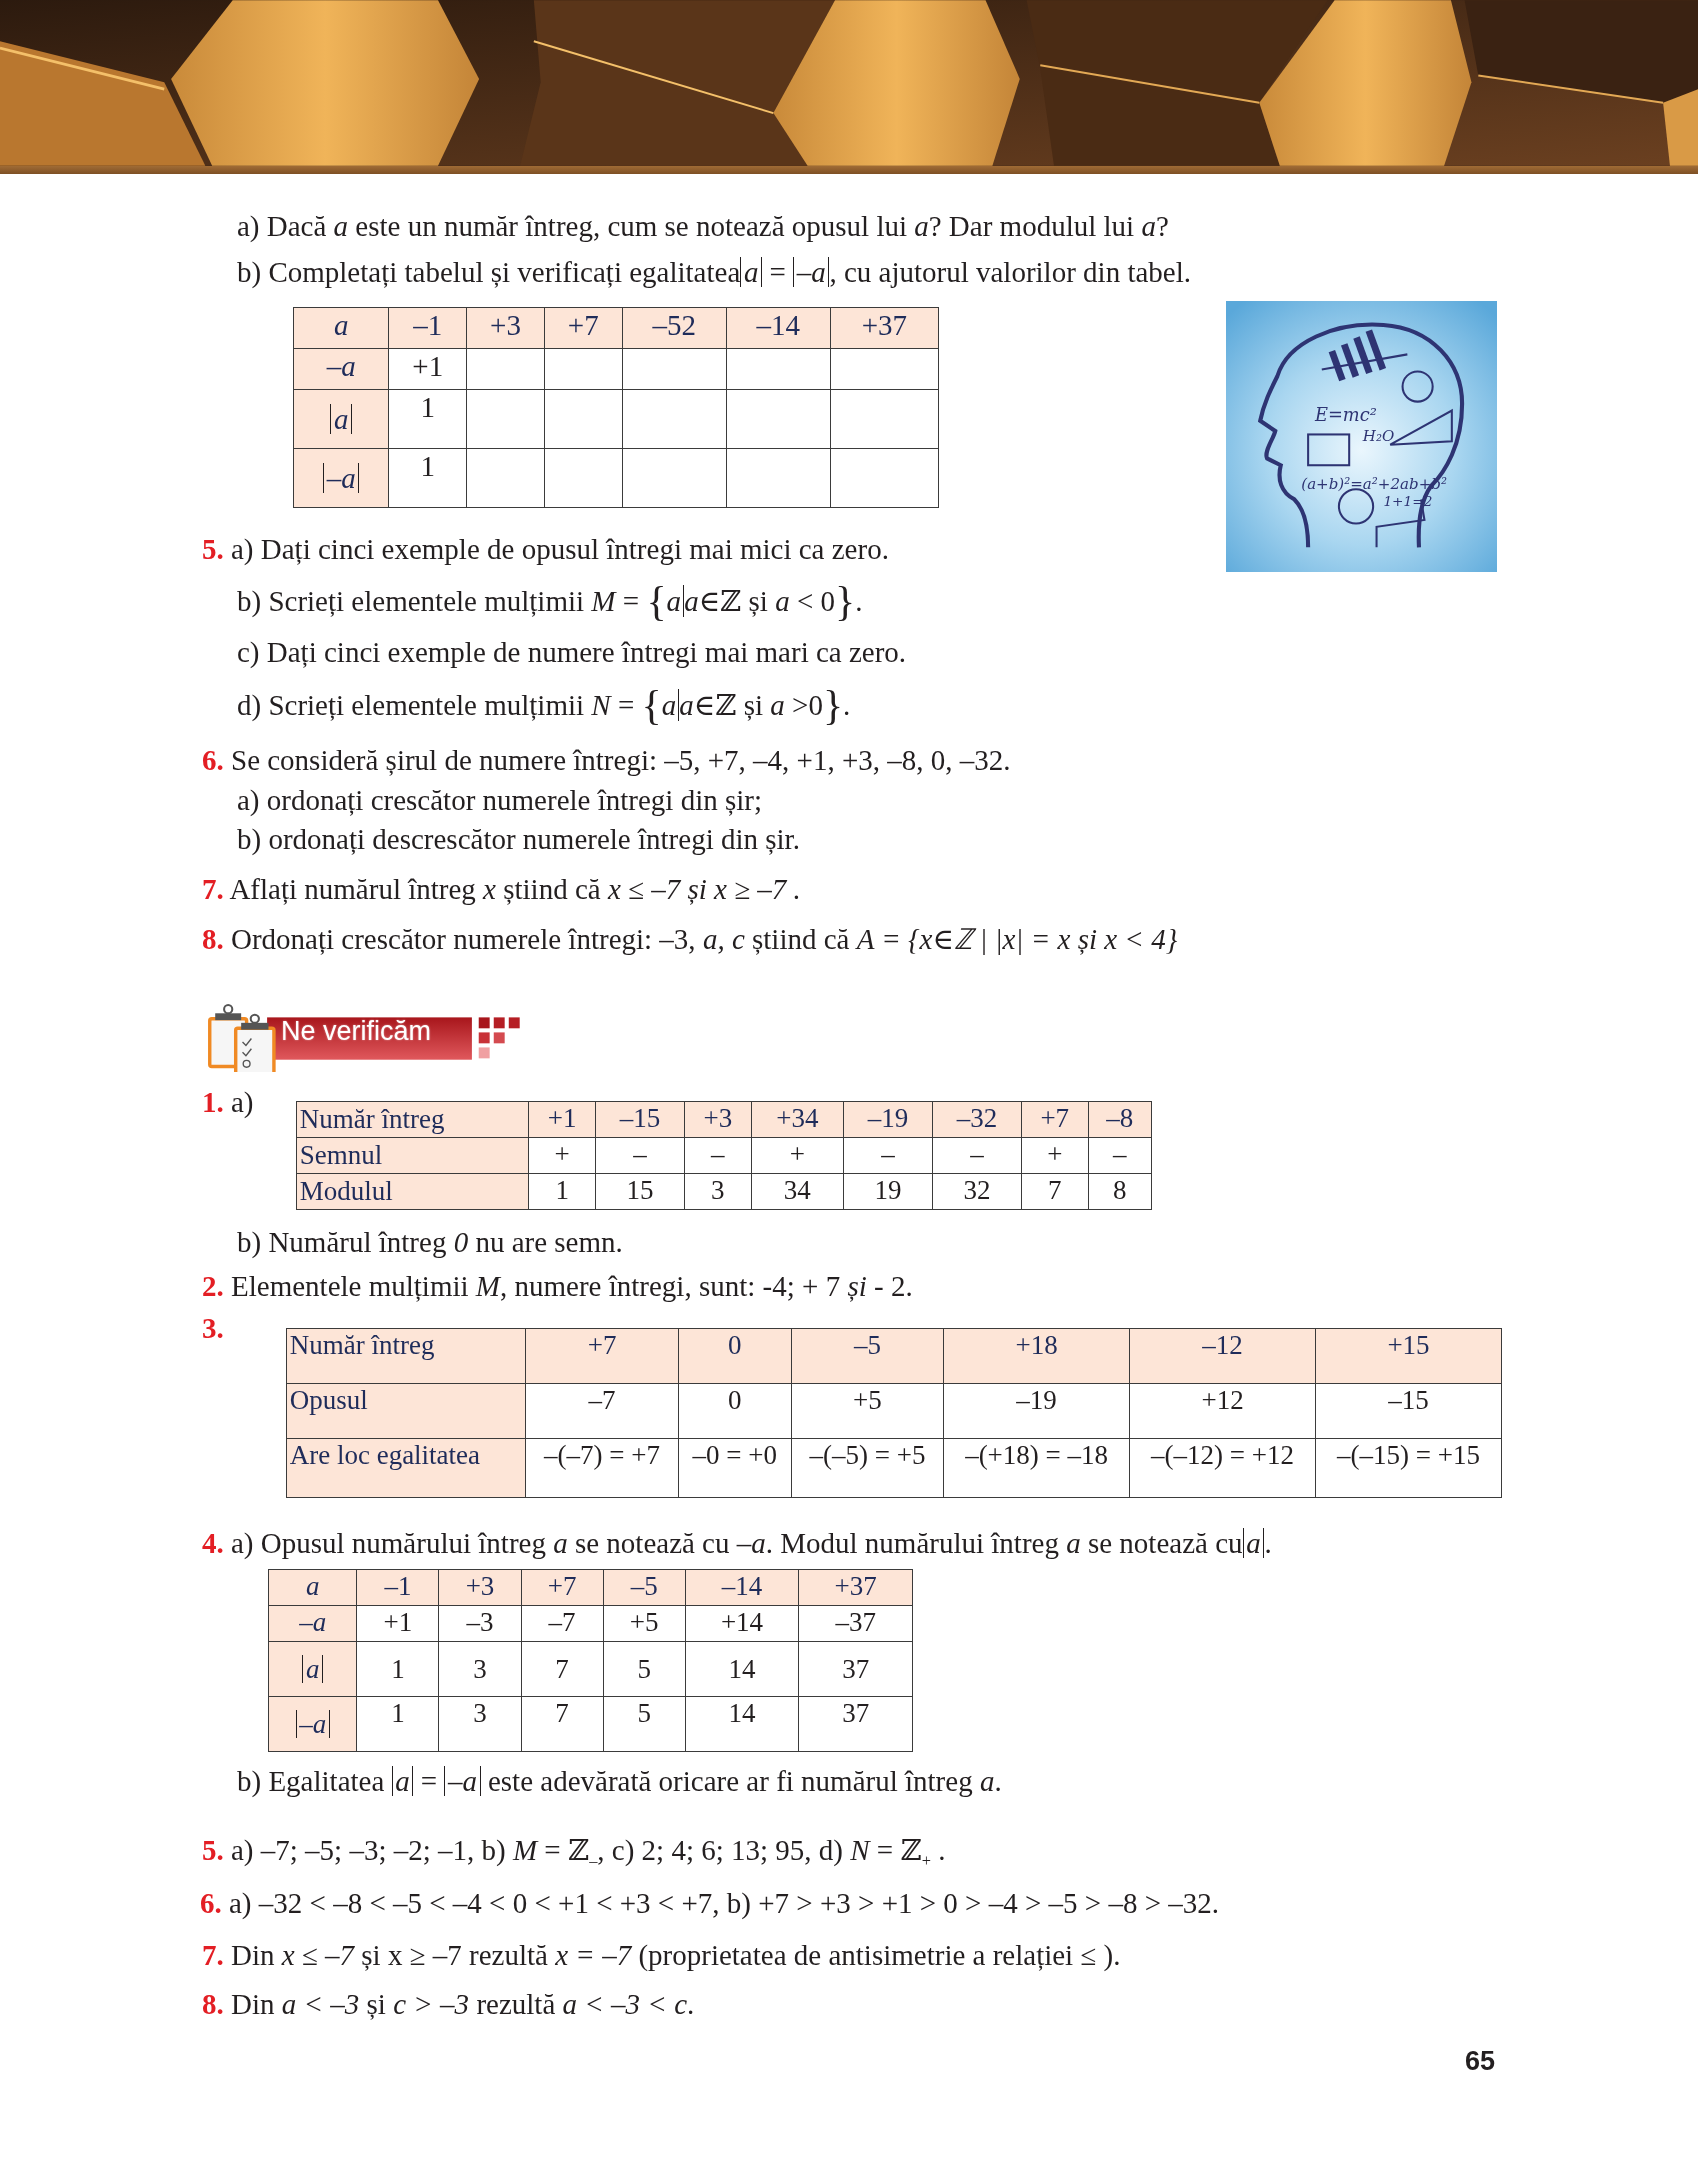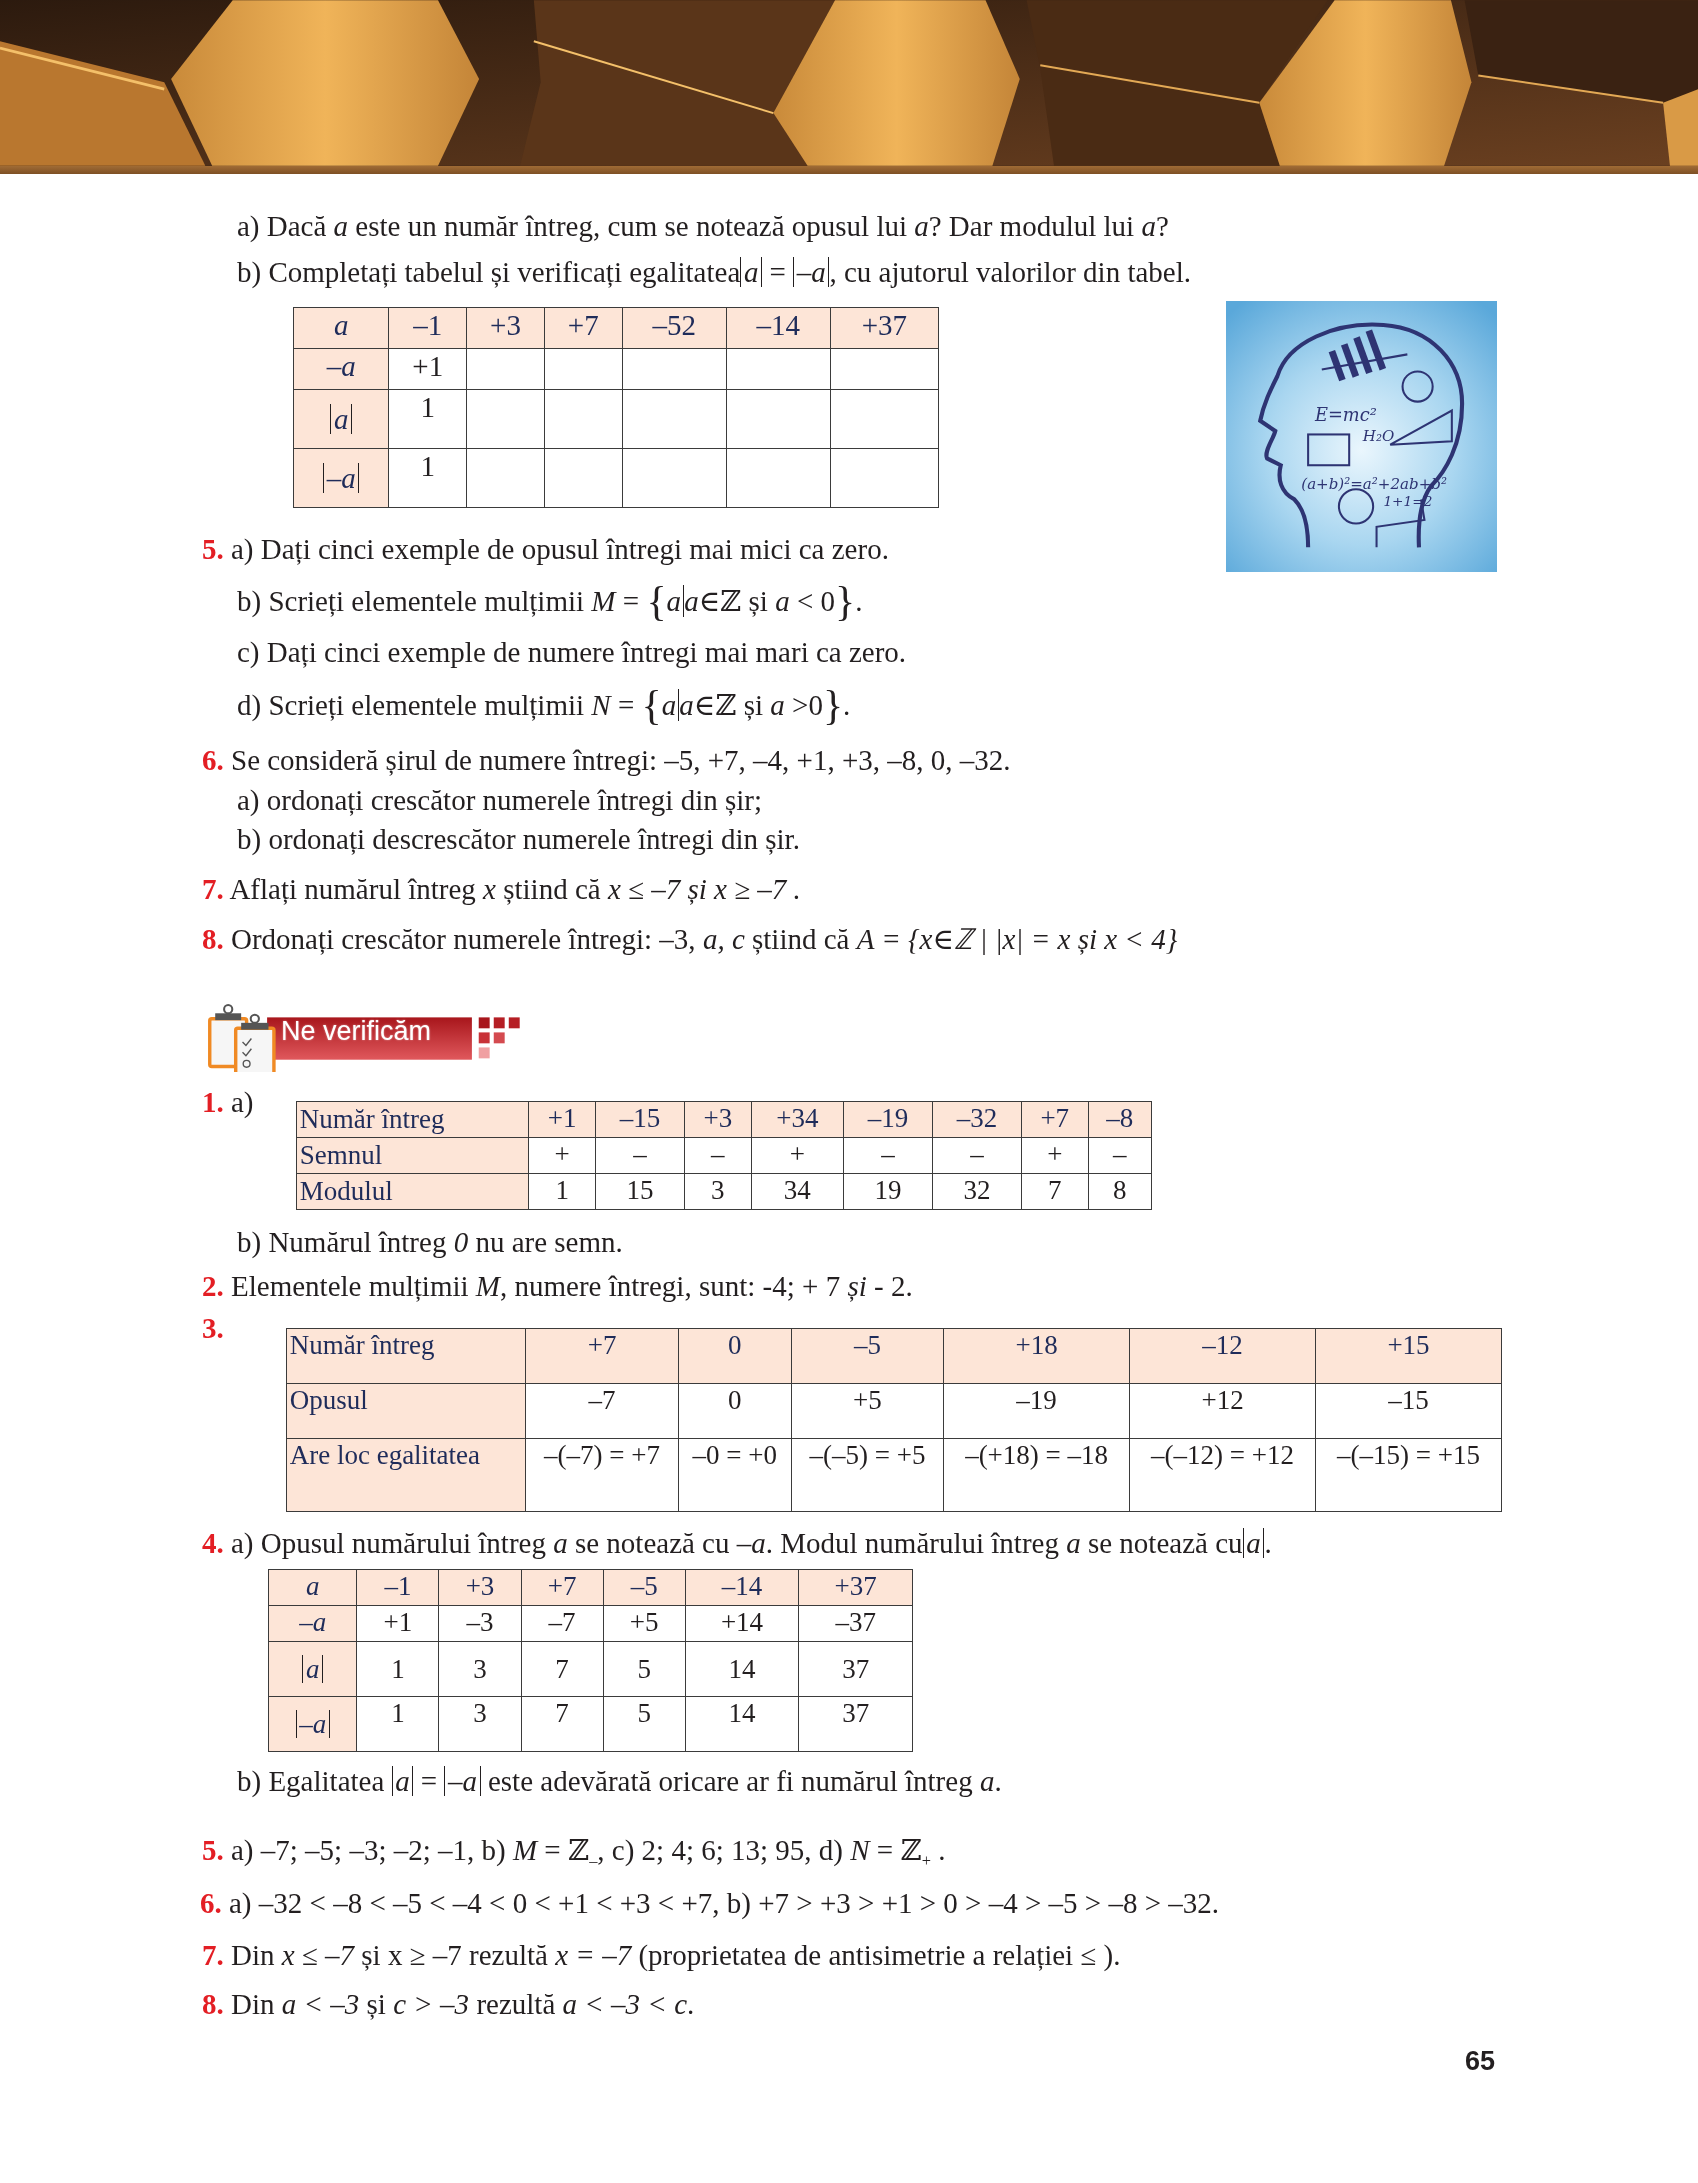--- a/index.html
+++ b/index.html
@@ -283,21 +283,21 @@
   </tr>
   <tr style="height:55px;">
     <td class="rowhd left">Opusul</td>
     <td>–7</td>
     <td>0</td>
     <td>+5</td>
     <td>–19</td>
     <td>+12</td>
     <td>–15</td>
   </tr>
-  <tr style="height:73px;padding-left:12px;">
+  <tr style="height:59px;padding-left:12px;">
     <td class="rowhd left">Are loc egalitatea</td>
     <td>–(–7) = +7</td>
     <td>–0 = +0</td>
     <td>–(–5) = +5</td>
     <td>–(+18) = –18</td>
     <td>–(–12) = +12</td>
     <td>–(–15) = +15</td>
   </tr>
 </tbody>
   </table>

